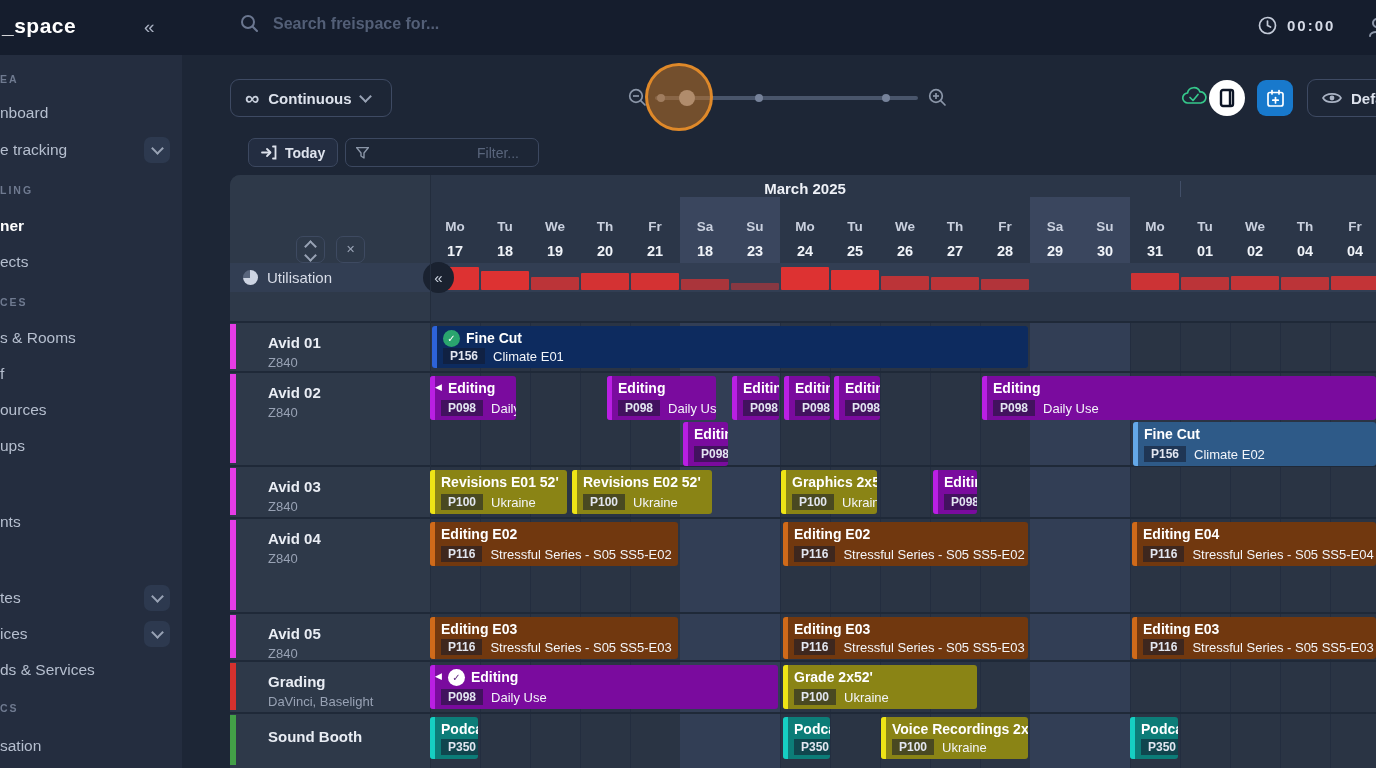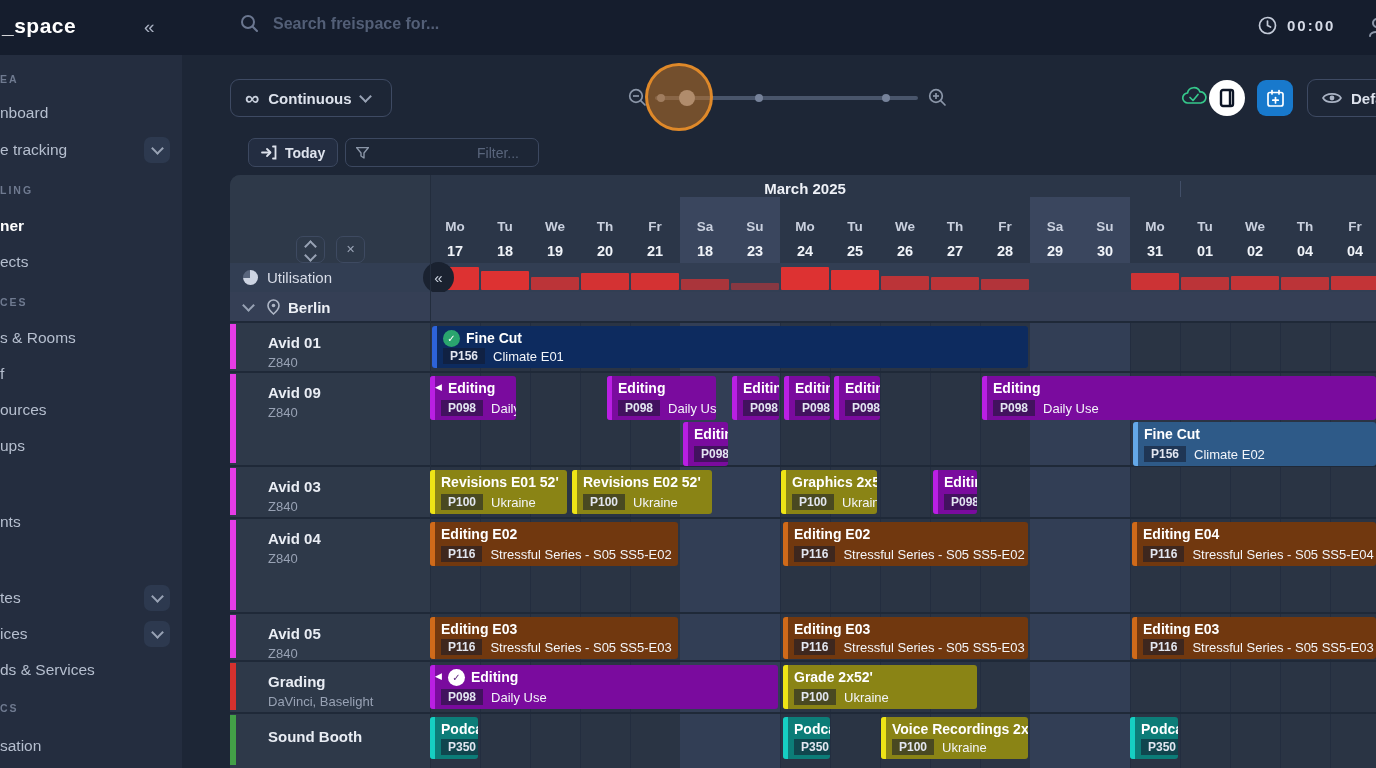--- a/index.html
+++ b/index.html
@@ -326,43 +326,35 @@
         <div class="ubar" style="left: 701px; height: 13px; background: rgb(221, 50, 50); opacity: 0.8;"></div>
         <div class="ubar" style="left: 751px; height: 11px; background: rgb(221, 50, 50); opacity: 0.75;"></div>
         <div class="ubar" style="left: 901px; height: 17px; background: rgb(221, 50, 50); opacity: 0.9;"></div>
         <div class="ubar" style="left: 951px; height: 13px; background: rgb(221, 50, 50); opacity: 0.8;"></div>
         <div class="ubar" style="left: 1001px; height: 14px; background: rgb(221, 50, 50); opacity: 0.85;"></div>
         <div class="ubar" style="left: 1051px; height: 13px; background: rgb(221, 50, 50); opacity: 0.8;"></div>
         <div class="ubar" style="left: 1101px; height: 14px; background: rgb(221, 50, 50); opacity: 0.85;"></div>
       </div>
   </div>
 
-  <div class="abs" id="group-row">
-    <span class="chev" style="margin-left:14px;"></span>
-    <svg style="margin-left:14px;" width="13" height="16" viewBox="0 0 13 16">
-      <path d="M6.5,1 a5.5,5.5 0 0 1 5.5,5.5 c0,3.8 -5.5,8.5 -5.5,8.5 s-5.5,-4.7 -5.5,-8.5 a5.5,5.5 0 0 1 5.5,-5.5 z" fill="none" stroke="#aeb6c6" stroke-width="1.6"></path>
-      <circle cx="6.5" cy="6.5" r="1.8" fill="#aeb6c6"></circle>
-    </svg>
-    <span id="group-label">Berlin</span>
-  </div>
 
   <div class="abs" id="rows-area">
       <div class="wk-shade-row" style="left: 250px; width: 100px;"></div>
       <div class="wk-shade-row" style="left: 600px; width: 100px;"></div>
     </div>
   <div class="abs" id="v-divider"></div>
   <div id="res-cells">
       <div class="res-cell" style="top: 147px; height: 50px; padding-top: 12px;">
         <div class="res-strip" style="background: rgb(230, 60, 230);"></div>
         <div class="res-name">Avid 01</div>
         <div class="res-sub">Z840</div>
       </div>
       <div class="res-cell" style="top: 197px; height: 94px; padding-top: 12px;">
         <div class="res-strip" style="background: rgb(230, 60, 230);"></div>
-        <div class="res-name">Avid 09</div>
+        <div class="res-name">Avid 02</div>
         <div class="res-sub">Z840</div>
       </div>
       <div class="res-cell" style="top: 291px; height: 52px; padding-top: 12px;">
         <div class="res-strip" style="background: rgb(230, 60, 230);"></div>
         <div class="res-name">Avid 03</div>
         <div class="res-sub">Z840</div>
       </div>
       <div class="res-cell" style="top: 343px; height: 95px; padding-top: 12px;">
         <div class="res-strip" style="background: rgb(230, 60, 230);"></div>
         <div class="res-name">Avid 04</div>

